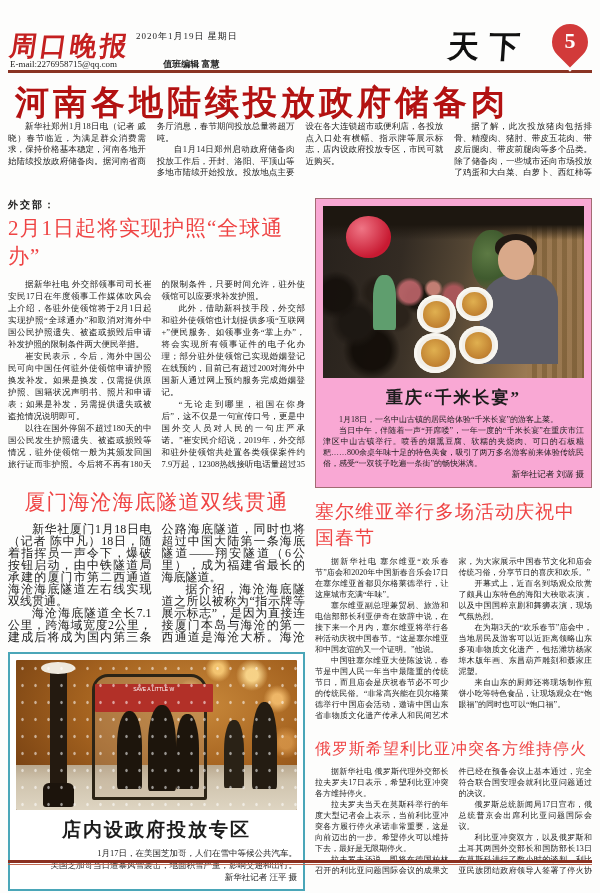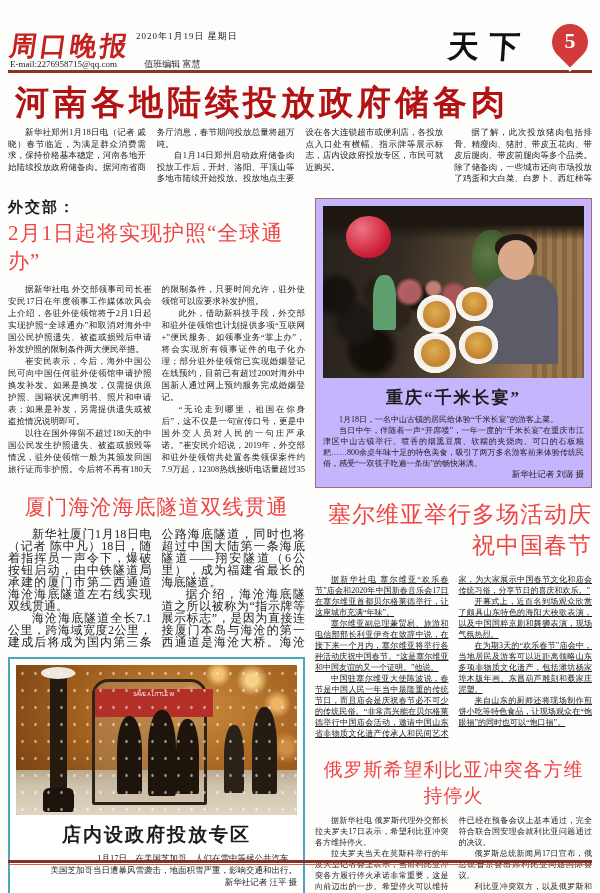--- a/index.html
+++ b/index.html
@@ -8,45 +8,45 @@
     font-family:"Liberation Serif","DejaVu Serif",serif;color:#1c1c1c;overflow:hidden;
   }
   
   .masthead{position:absolute;left:8px;top:26px;right:8px;height:46px;}
   .logo{
     position:absolute;left:2px;top:2px;font-size:27px;font-weight:bold;color:#c42020;
     transform:skewX(-8deg);letter-spacing:3px;font-family:"DejaVu Serif",serif;
   }
   .dateline{position:absolute;left:128px;top:4px;font-size:9px;color:#222;letter-spacing:1px;}
   .mailline{position:absolute;left:2px;top:32px;font-size:9px;color:#222;}
-  .mailline .ed{margin-left:25px;font-weight:normal;}
+  .mailline .ed{margin-left:44px;font-weight:bold;}
   .section-title{
     position:absolute;right:62px;top:0px;font-size:31px;font-weight:bold;color:#111;
     font-family:"DejaVu Serif",serif;letter-spacing:10px;transform:skewX(-4deg);
   }
   .header-rule{position:absolute;left:8px;right:8px;top:70px;height:3px;background:#8a3424;}
   .pin{
     position:absolute;right:12px;top:24px;width:36px;height:36px;background:#d23a3a;
     border-radius:50% 50% 50% 0;transform:rotate(-45deg);box-shadow:0 0 0 3px #fdfdfc;z-index:5;
   }
   .pin span{display:block;width:36px;height:36px;transform:rotate(45deg);color:#fff;
     font-size:22px;font-weight:bold;text-align:center;line-height:34px;font-family:"Liberation Serif",serif;}
   
   .lead-headline{
     position:absolute;left:0;top:80px;width:524px;text-align:center;
     font-size:34px;font-weight:bold;color:#b31212;letter-spacing:4px;
     font-family:"Liberation Serif",serif;
   }
   .lead-body{
-    position:absolute;left:8px;top:127px;width:584px;height:68px;overflow:hidden;
+    position:absolute;left:8px;top:121px;width:584px;height:68px;overflow:hidden;
     column-count:4;column-gap:11px;font-size:8.5px;line-height:11.5px;text-align:justify;font-family:Liberation Serif, serif;
   }
   p{margin:0;text-indent:2em;}
   
-  .kicker{font-size:15px;font-weight:bold;letter-spacing:2px;}
+  .kicker{font-size:10px;font-weight:bold;letter-spacing:2px;}
   .art-headline{font-weight:normal;color:#ef4444;font-family:"Liberation Serif",serif;}
   .col2{column-count:2;column-gap:10px;text-align:justify;overflow:hidden;}
   
   .left-region{position:absolute;left:8px;top:198px;width:297px;}
   .fm-headline{font-size:21px;letter-spacing:1px;margin-top:2px;}
   .fm-body{height:202px;font-size:8.5px;line-height:12px;margin-top:8px;}
   .xm-headline{font-size:21px;text-align:center;letter-spacing:1px;margin-top:8px;}
   .xm-body{height:120px;font-size:12px;line-height:12px;margin-top:7px;}
   
   .chicago-box{margin-top:9px;border:2px solid #4aa6b8;padding:6px;background:#fff;}
@@ -77,21 +77,21 @@
   .fig2{left:47%;top:30%;width:10%;height:57%;}
   .fig3{left:57%;top:36%;width:8%;height:50%;}
   .fig4{right:7%;top:28%;width:9%;height:58%;background:#241c12;}
   .fig5{right:19%;top:40%;width:7%;height:45%;background:#2a2216;}
   .chicago-headline{font-size:19px;font-weight:bold;text-align:center;letter-spacing:2px;margin:7px 0 4px;}
   .chicago-caption{font-size:8.5px;line-height:12px;}
   .chicago-caption p{text-indent:0;text-align:right;}
   .credit{text-align:right;font-size:8.5px;margin-top:0;}
   
   .right-region{position:absolute;left:315px;top:198px;width:277px;}
-  .cq-box{border:1px solid #a26b72;padding:7px;background:#c4b5fd;}
+  .cq-box{border:1px solid #a26b72;padding:7px;background:#f9a8d4;}
   .cq-photo{position:relative;height:172px;overflow:hidden;
     background:linear-gradient(100deg,#27211c 0%,#332b23 30%,#544634 52%,#8a6c48 72%,#a8855c 86%,#8a6844 100%);}
   .cq-beams{position:absolute;left:0;right:0;top:0;height:20%;
     background:linear-gradient(#1d1710 55%, rgba(29,23,16,0) 100%);}
   .cq-wood{position:absolute;right:0;top:0;width:22%;height:100%;opacity:.8;
     background:repeating-linear-gradient(90deg,#9a7850 0 5px,#7e6038 5px 10px);}
   .balloon{position:absolute;left:9%;top:6%;width:17%;height:24%;border-radius:50%;
     background:radial-gradient(circle at 35% 30%, #ef7585 0%, #c81a32 70%);}
   .crowd{position:absolute;left:0;top:20%;width:62%;height:80%;opacity:.9;
     background:
@@ -114,23 +114,23 @@
   .pl2{left:51%;top:47%;width:14%;height:20%;}
   .pl3{left:35%;top:74%;width:16%;height:23%;}
   .pl4{left:52%;top:70%;width:15%;height:22%;}
   .tables{position:absolute;left:28%;top:40%;width:26%;height:20%;opacity:.85;
     background:
       radial-gradient(circle at 20% 50%, #c86a70 0 18%, rgba(0,0,0,0) 26%),
       radial-gradient(circle at 55% 40%, #d88a80 0 14%, rgba(0,0,0,0) 22%),
       radial-gradient(circle at 85% 60%, #b85a60 0 15%, rgba(0,0,0,0) 24%);}
   .cq-headline{font-size:17px;font-weight:bold;text-align:center;letter-spacing:2px;margin:8px 0 5px;}
   .cq-caption{font-size:8px;line-height:11px;text-align:justify;}
-  .serbia-headline{font-size:23px;text-align:right;letter-spacing:1px;margin-top:11px;}
-  .serbia-body{height:174px;font-size:8px;line-height:11px;margin-top:13px;text-decoration:underline;}
-  .russia-headline{font-size:19px;text-align:center;letter-spacing:1px;margin-top:9px;}
+  .serbia-headline{font-size:19px;text-align:left;letter-spacing:1px;margin-top:11px;}
+  .serbia-body{height:174px;font-size:8px;line-height:11px;margin-top:5px;}
+  .russia-headline{font-size:16px;text-align:left;letter-spacing:1px;margin-top:9px;}
   .russia-body{height:120px;font-size:8px;line-height:11px;margin-top:6px;}
   
   .bottom-rule{position:absolute;left:8px;right:8px;top:860px;height:6px;
     background:linear-gradient(#8a3020 0 3px, rgba(0,0,0,0) 3px 4px, #c06a52 4px 5px, rgba(0,0,0,0) 5px);}
 </style>
 </head>
 <body>
 
 <div id="page">
 

